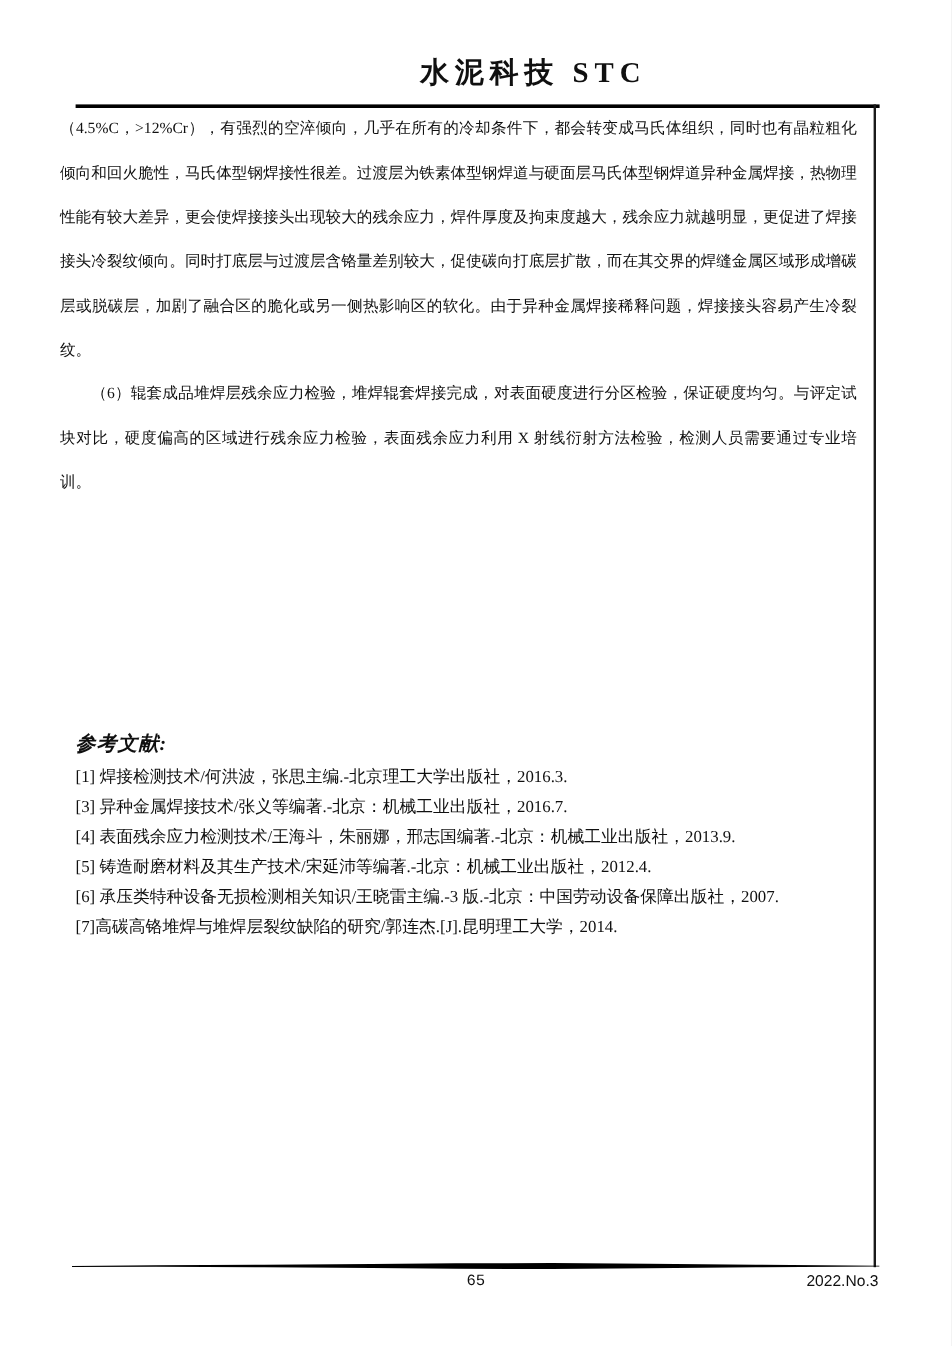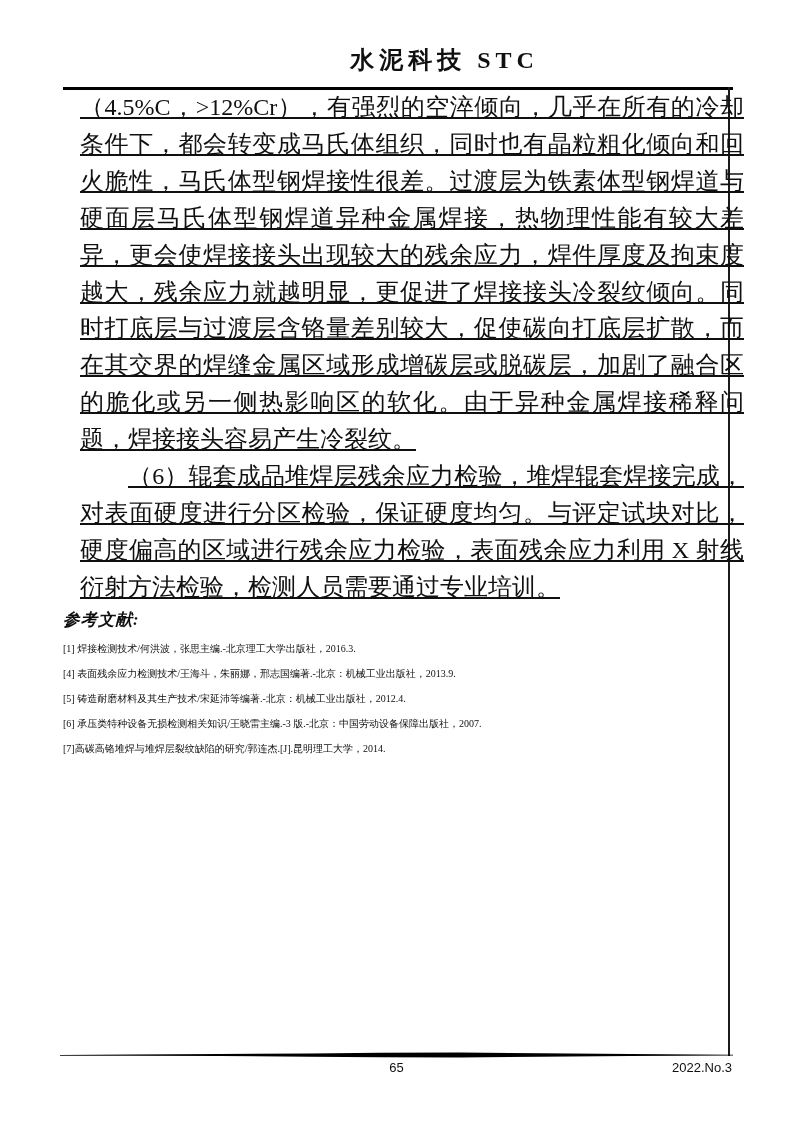--- a/index.html
+++ b/index.html
@@ -22,44 +22,44 @@
   }
   .header-rule{
     position:absolute;left:63px;top:87px;width:670px;height:2.5px;
     background:#000;
   }
   .right-border{
     position:absolute;left:728px;top:87px;width:1.5px;height:969px;
     background:#1a1a1a;
   }
   .article-body{
-    position:absolute;left:80px;top:89px;width:664px;
-    font-size:24px;line-height:36.9px;
-    text-align:justify;text-justify:inter-ideograph;text-decoration:underline;
+    position:absolute;left:50px;top:89px;width:664px;
+    font-size:13px;line-height:36.9px;
+    text-align:justify;text-justify:inter-ideograph;
   }
   .article-body p{margin:0;padding:0;}
   .article-body p.indent{text-indent:2em;}
   .references{
     position:absolute;left:63px;top:609px;width:668px;
   }
   .refs-heading{
     font-weight:bold;font-size:16.5px;line-height:22px;
     margin-bottom:5px;letter-spacing:1px;font-style:italic;
   }
   .ref-item{
-    font-size:10px;line-height:25px;
+    font-size:14px;line-height:25px;
     white-space:nowrap;
   }
   .footer-rule{
     position:absolute;left:60px;top:1052px;width:673px;height:7px;
   }
   .page-number{
     position:absolute;top:1060px;left:0;width:793px;
     text-align:center;font-size:13px;line-height:16px;
-    font-family:Liberation Sans, sans-serif;
+    font-family:Liberation Mono, monospace;
   }
   .issue-number{
     position:absolute;top:1060px;right:61px;
     font-size:13px;line-height:16px;
     font-family:"Liberation Sans","DejaVu Sans",sans-serif;
   }
 </style>
 </head>
 <body>
 
@@ -72,20 +72,21 @@
   <div class="right-border"></div>
 
   <div class="article-body">
     <p>（4.5%C，&gt;12%Cr），有强烈的空淬倾向，几乎在所有的冷却条件下，都会转变成马氏体组织，同时也有晶粒粗化倾向和回火脆性，马氏体型钢焊接性很差。过渡层为铁素体型钢焊道与硬面层马氏体型钢焊道异种金属焊接，热物理性能有较大差异，更会使焊接接头出现较大的残余应力，焊件厚度及拘束度越大，残余应力就越明显，更促进了焊接接头冷裂纹倾向。同时打底层与过渡层含铬量差别较大，促使碳向打底层扩散，而在其交界的焊缝金属区域形成增碳层或脱碳层，加剧了融合区的脆化或另一侧热影响区的软化。由于异种金属焊接稀释问题，焊接接头容易产生冷裂纹。</p>
     <p class="indent">（6）辊套成品堆焊层残余应力检验，堆焊辊套焊接完成，对表面硬度进行分区检验，保证硬度均匀。与评定试块对比，硬度偏高的区域进行残余应力检验，表面残余应力利用 X 射线衍射方法检验，检测人员需要通过专业培训。</p>
   </div>
 
   <div class="references">
     <div class="refs-heading">参考文献:</div>
     <div class="ref-item">[1] 焊接检测技术/何洪波，张思主编.-北京理工大学出版社，2016.3.</div>
+    <div class="ref-item">[3] 异种金属焊接技术/张义等编著.-北京：机械工业出版社，2016.7.</div>
     <div class="ref-item">[4] 表面残余应力检测技术/王海斗，朱丽娜，邢志国编著.-北京：机械工业出版社，2013.9.</div>
     <div class="ref-item">[5] 铸造耐磨材料及其生产技术/宋延沛等编著.-北京：机械工业出版社，2012.4.</div>
     <div class="ref-item">[6] 承压类特种设备无损检测相关知识/王晓雷主编.-3 版.-北京：中国劳动设备保障出版社，2007.</div>
     <div class="ref-item">[7]高碳高铬堆焊与堆焊层裂纹缺陷的研究/郭连杰.[J].昆明理工大学，2014.</div>
   </div>
 
   <svg class="footer-rule" viewBox="0 0 673 7" preserveAspectRatio="none">
     <path d="M0,3.1 L70,2.4 L160,2.0 L250,1.4 L320,0.8 L400,0.6 L480,1.2 L570,1.9 L673,2.7
              L673,3.5 L570,4.0 L480,4.8 L400,5.6 L320,5.3 L250,4.7 L160,4.1 L70,3.7 L0,3.8 Z" fill="#000"></path>
   </svg>

